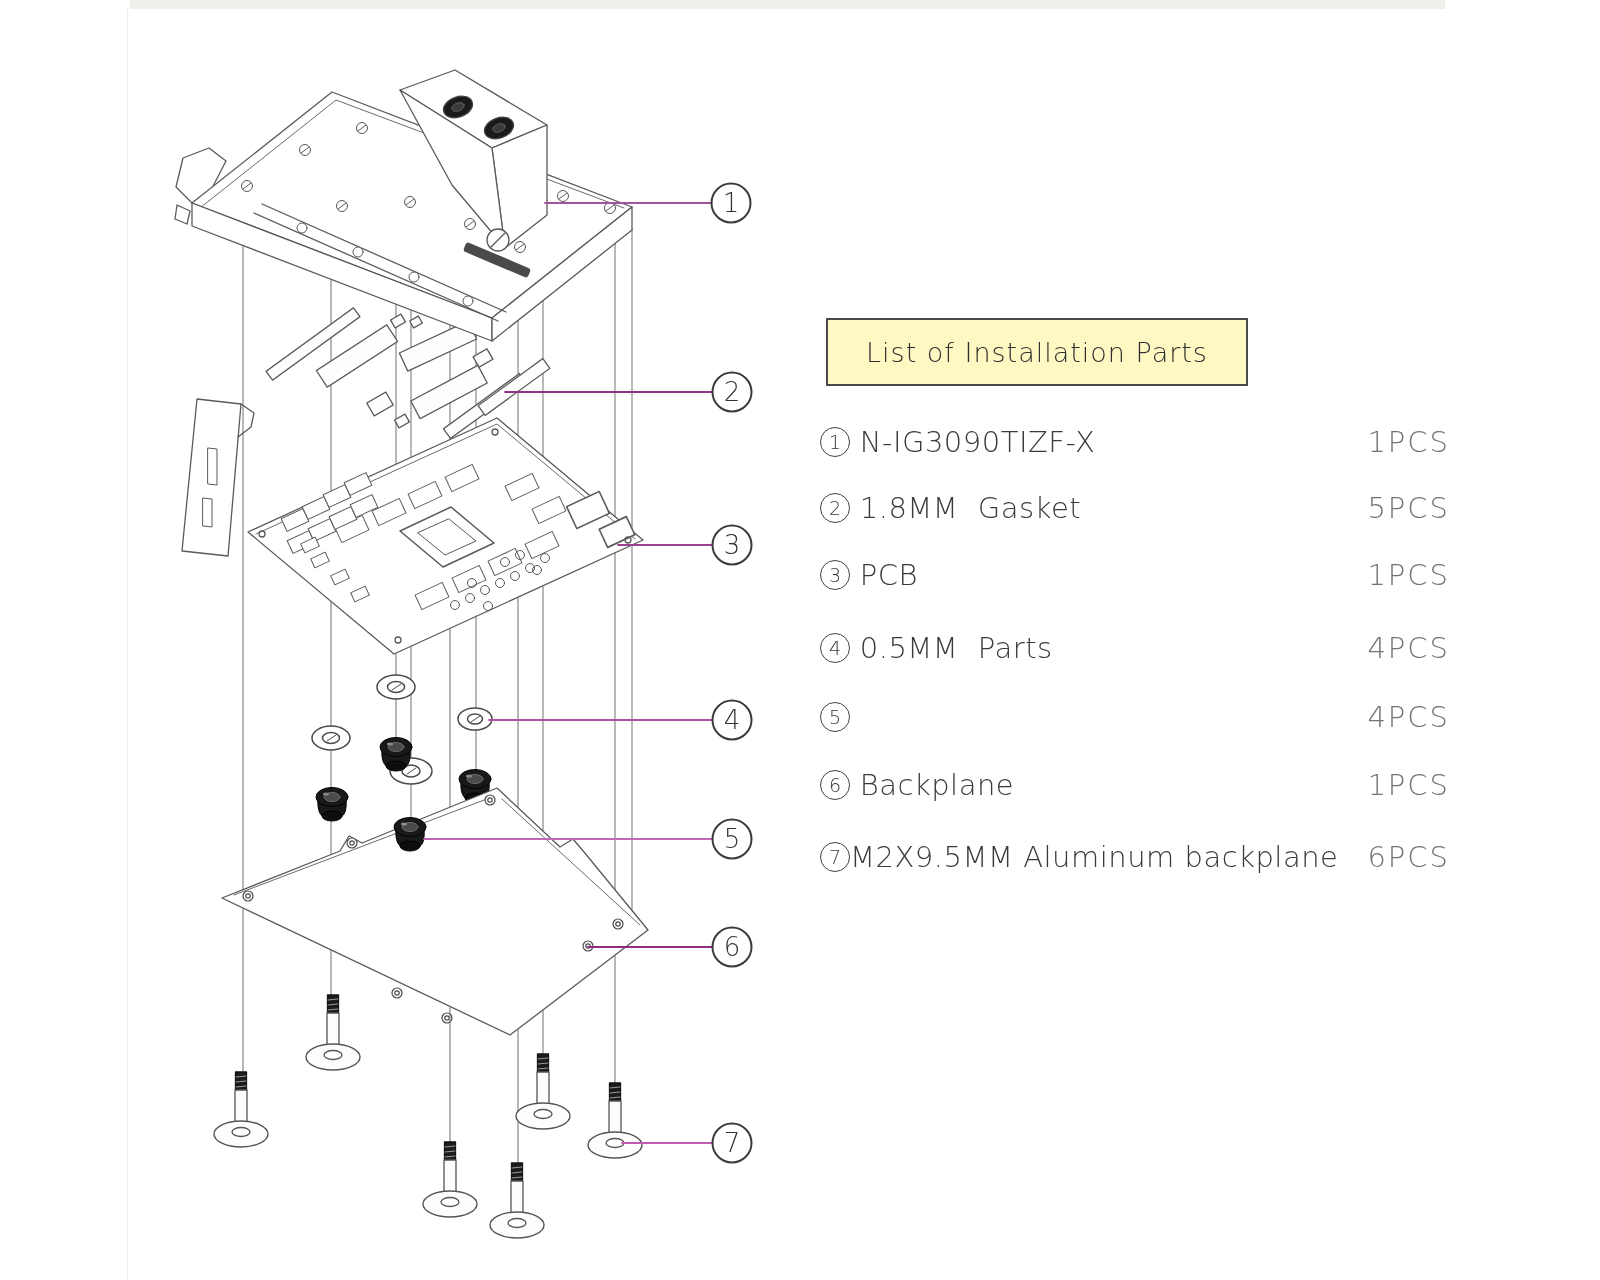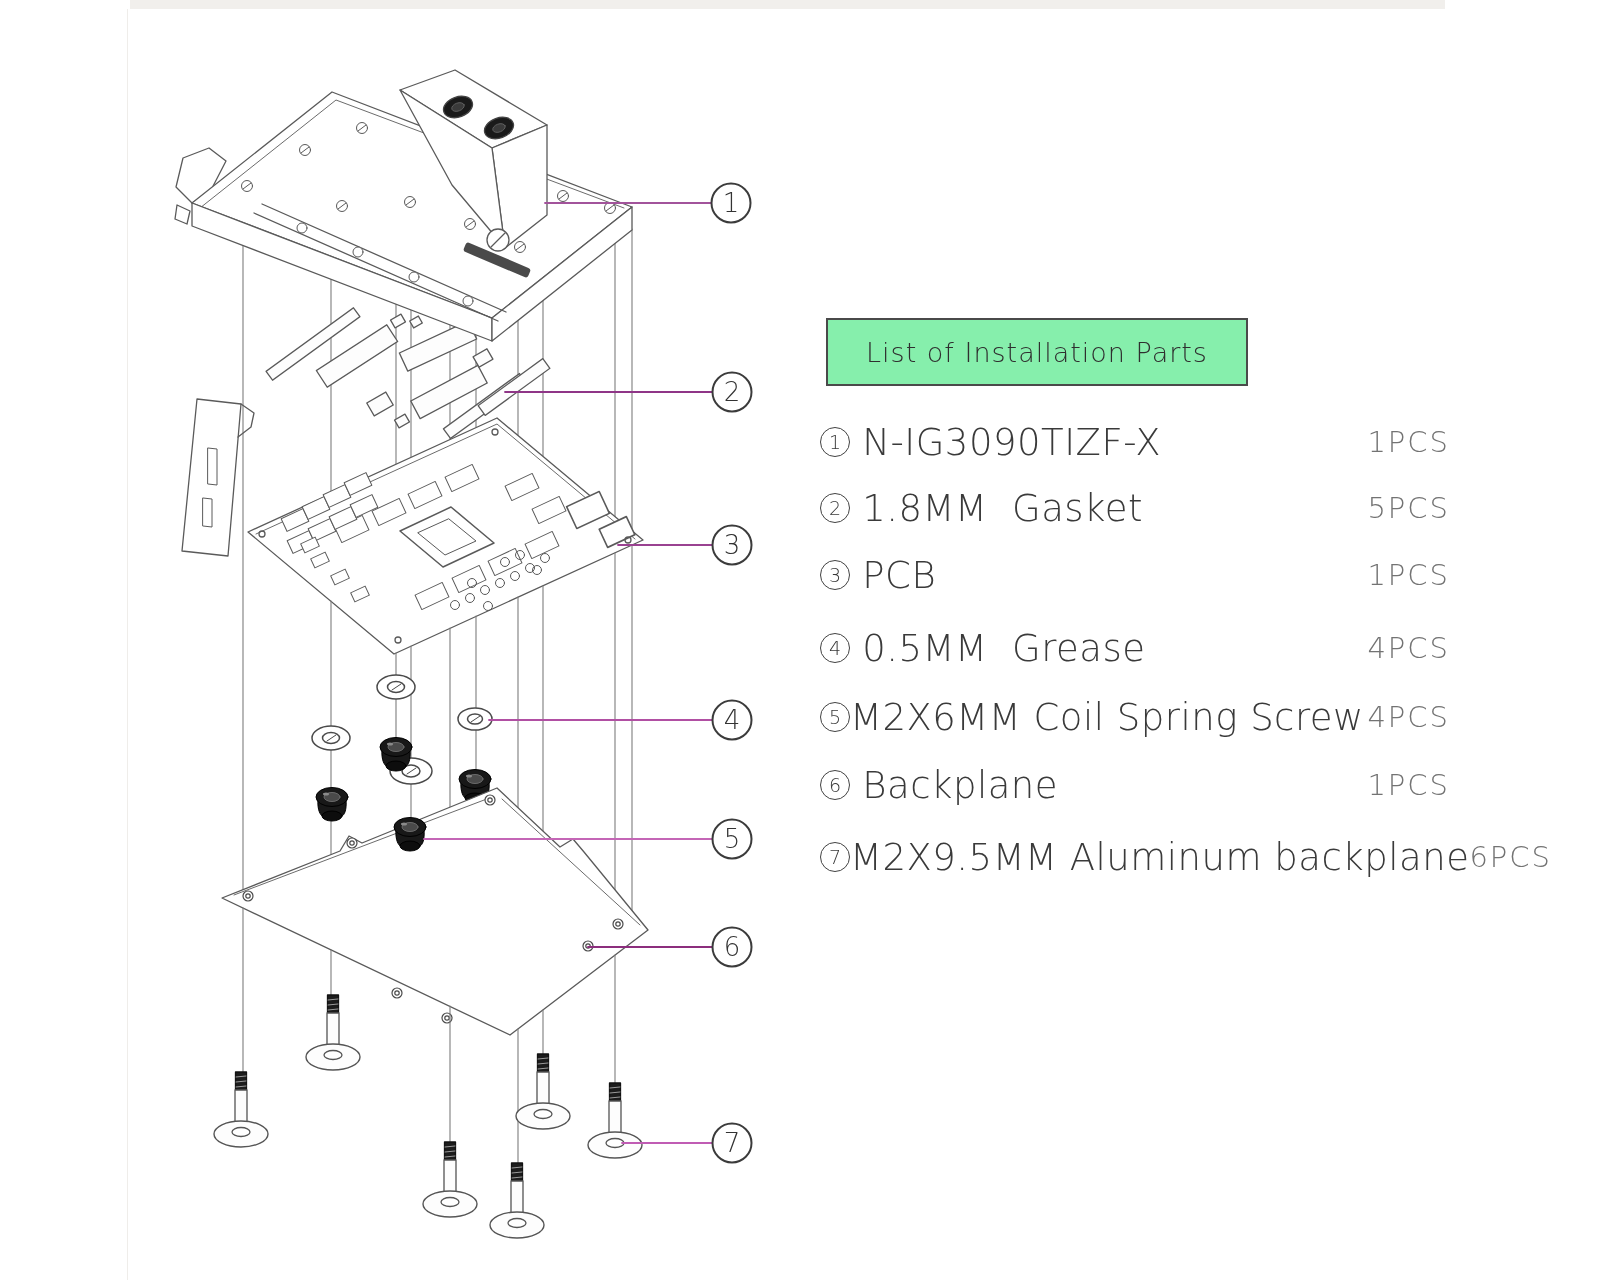--- a/index.html
+++ b/index.html
@@ -3,27 +3,27 @@
 <meta charset="utf-8">
 <style>
   html,body{margin:0;padding:0;background:#ffffff;}
   .stage{position:relative;width:1600px;height:1280px;background:#ffffff;overflow:hidden;
          font-family:"DejaVu Sans","Liberation Sans",sans-serif;color:#383838;}
   .top-strip{position:absolute;left:130px;top:0;width:1315px;height:9px;background:#f1efec;}
   .page-edge{position:absolute;left:127px;top:9px;width:1px;height:1271px;background:#efedea;}
   svg{position:absolute;left:0;top:0;}
   .panel{position:absolute;left:0;top:0;width:1600px;height:1280px;pointer-events:none;}
   .title-box{position:absolute;left:826px;top:318px;width:422px;height:68px;box-sizing:border-box;
-             border:2px solid #4a4a4a;background:#86efac;display:flex;align-items:center;justify-content:center;
+             border:2px solid #4a4a4a;background:#fef9c3;display:flex;align-items:center;justify-content:center;
              font-size:27px;letter-spacing:1px;font-weight:300;color:#2f2f2f;white-space:pre;}
   .row{position:absolute;left:820px;width:630px;height:34px;display:flex;align-items:center;}
   .circ{flex:0 0 auto;width:30px;height:30px;border:1.6px solid #424242;border-radius:50%;
         box-sizing:border-box;display:flex;align-items:center;justify-content:center;
         font-size:19px;font-weight:300;color:#383838;}
-  .lbl{font-size:37px;font-weight:300;letter-spacing:0.5px;white-space:pre;color:#3a3a3a;}
+  .lbl{font-size:29px;font-weight:300;letter-spacing:0.5px;white-space:pre;color:#3a3a3a;}
   .qty{margin-left:auto;font-size:29px;font-weight:300;letter-spacing:2px;color:#737373;}
 </style>
 </head>
 <body>
 
 <div class="stage">
   <div class="top-strip"></div>
   <div class="page-edge"></div>
 
   <svg width="800" height="1280" viewBox="0 0 800 1280">
@@ -385,26 +385,25 @@
       <span class="lbl"> 1.8MM  Gasket</span>
       <span class="qty">5PCS</span>
     </div>
     <div class="row" style="top:558px">
       <span class="circ">3</span>
       <span class="lbl"> PCB</span>
       <span class="qty">1PCS</span>
     </div>
     <div class="row" style="top:631px">
       <span class="circ">4</span>
-      <span class="lbl"> 0.5MM  Grease</span>
+      <span class="lbl"> 0.5MM  Parts</span>
       <span class="qty">4PCS</span>
     </div>
     <div class="row" style="top:700px">
       <span class="circ">5</span>
-      <span class="lbl">M2X6MM Coil Spring Screw</span>
       <span class="qty">4PCS</span>
     </div>
     <div class="row" style="top:768px">
       <span class="circ">6</span>
       <span class="lbl"> Backplane</span>
       <span class="qty">1PCS</span>
     </div>
     <div class="row" style="top:840px">
       <span class="circ">7</span>
       <span class="lbl">M2X9.5MM Aluminum backplane</span>

